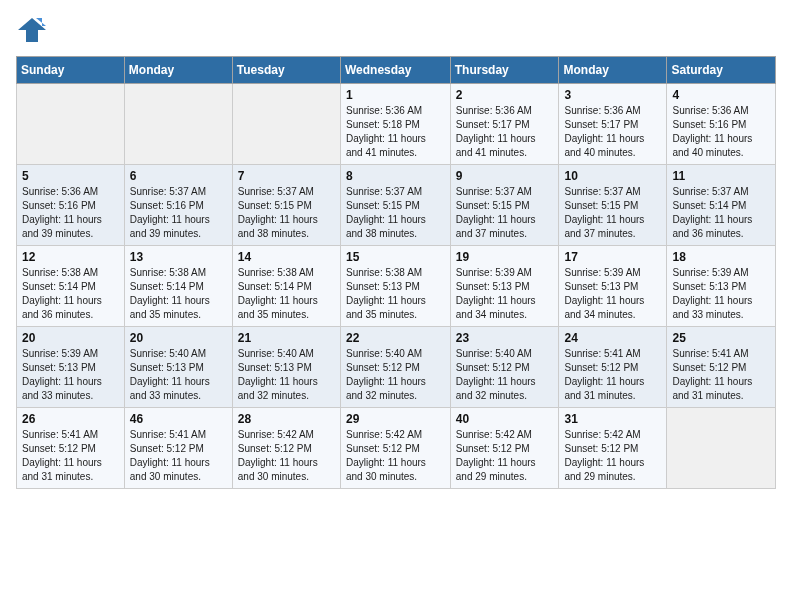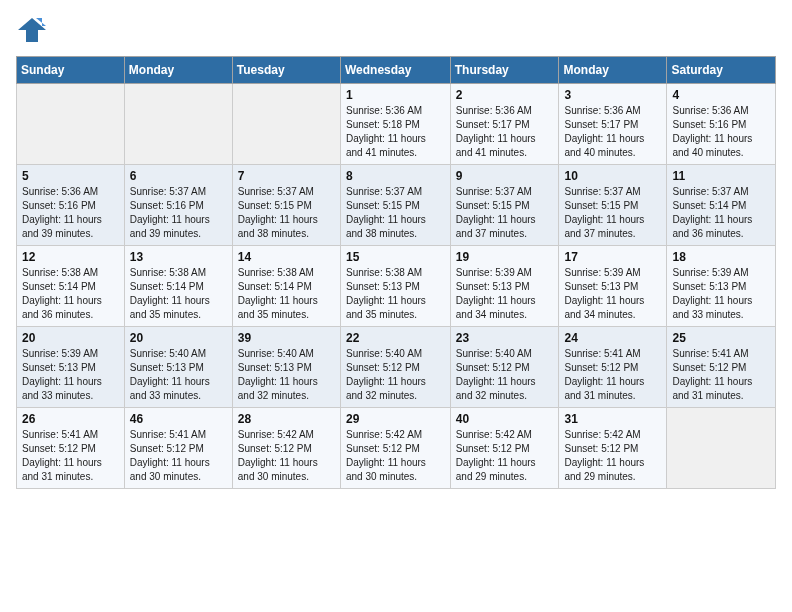--- a/index.html
+++ b/index.html
@@ -272,21 +272,21 @@
 and 33 minutes.</div>
         </td>
         <td>
           <span class="day-number">20</span>
           <div class="day-info" style="white-space: pre-line;">Sunrise: 5:40 AM
 Sunset: 5:13 PM
 Daylight: 11 hours
 and 33 minutes.</div>
         </td>
         <td>
-          <span class="day-number">39</span>
+          <span class="day-number">21</span>
           <div class="day-info" style="white-space: pre-line;">Sunrise: 5:40 AM
 Sunset: 5:13 PM
 Daylight: 11 hours
 and 32 minutes.</div>
         </td>
         <td>
           <span class="day-number">22</span>
           <div class="day-info" style="white-space: pre-line;">Sunrise: 5:40 AM
 Sunset: 5:12 PM
 Daylight: 11 hours

